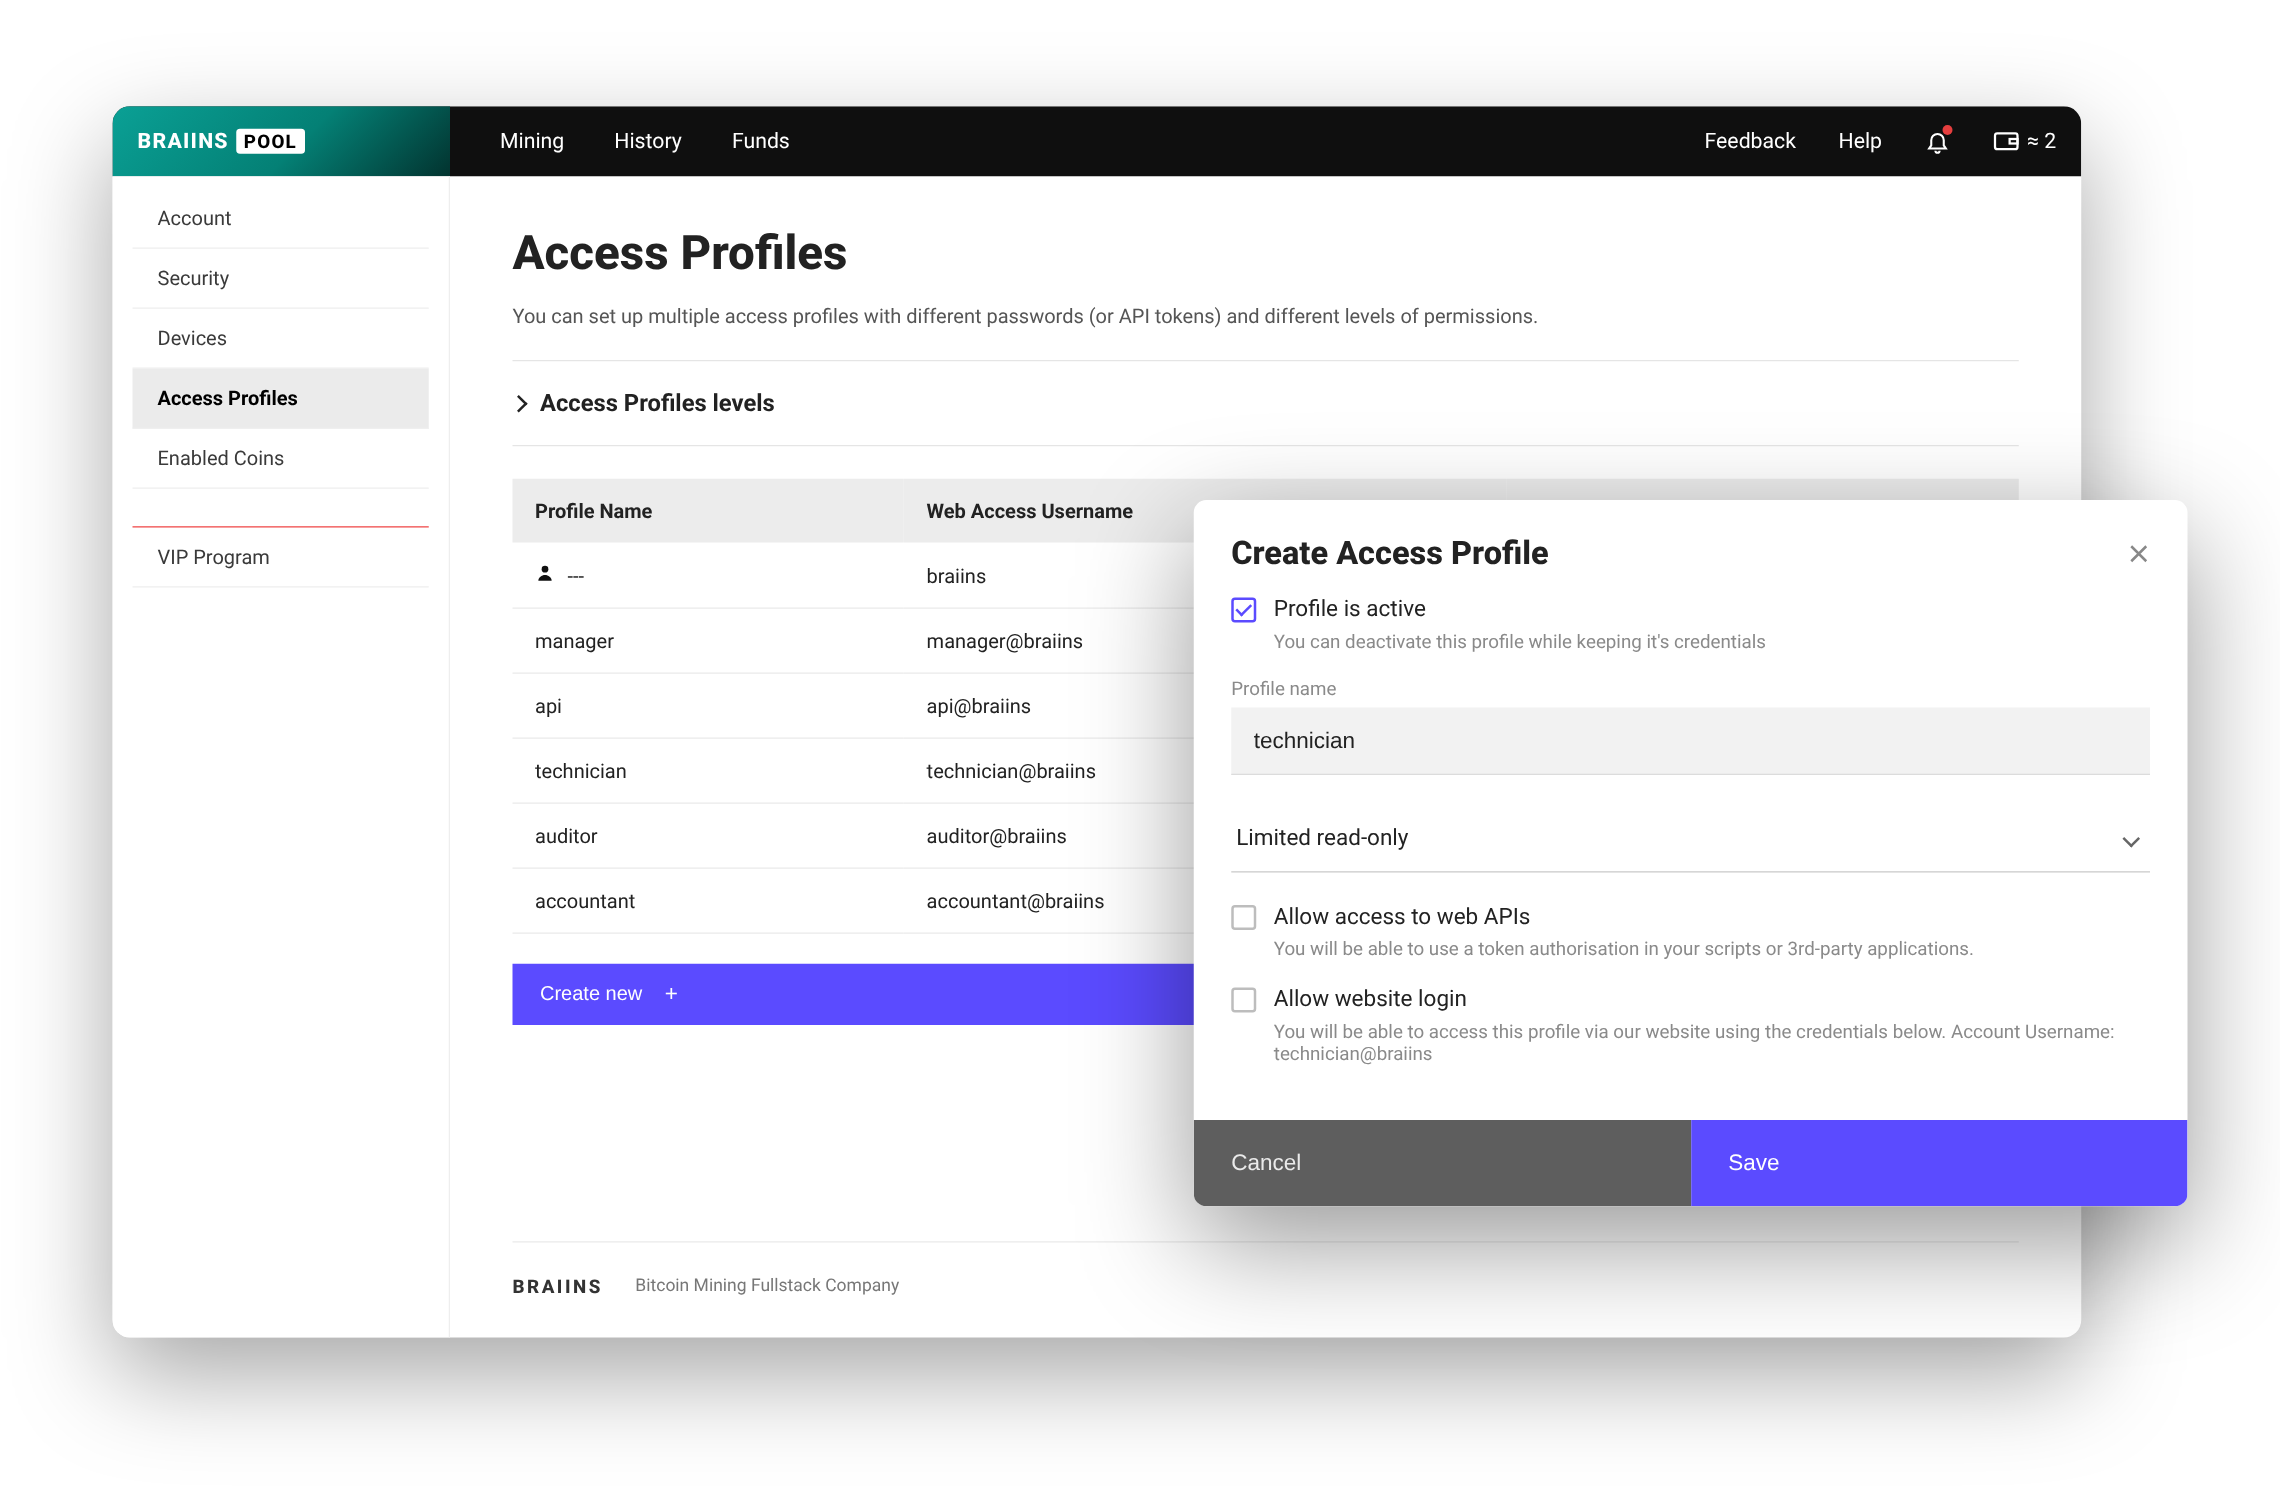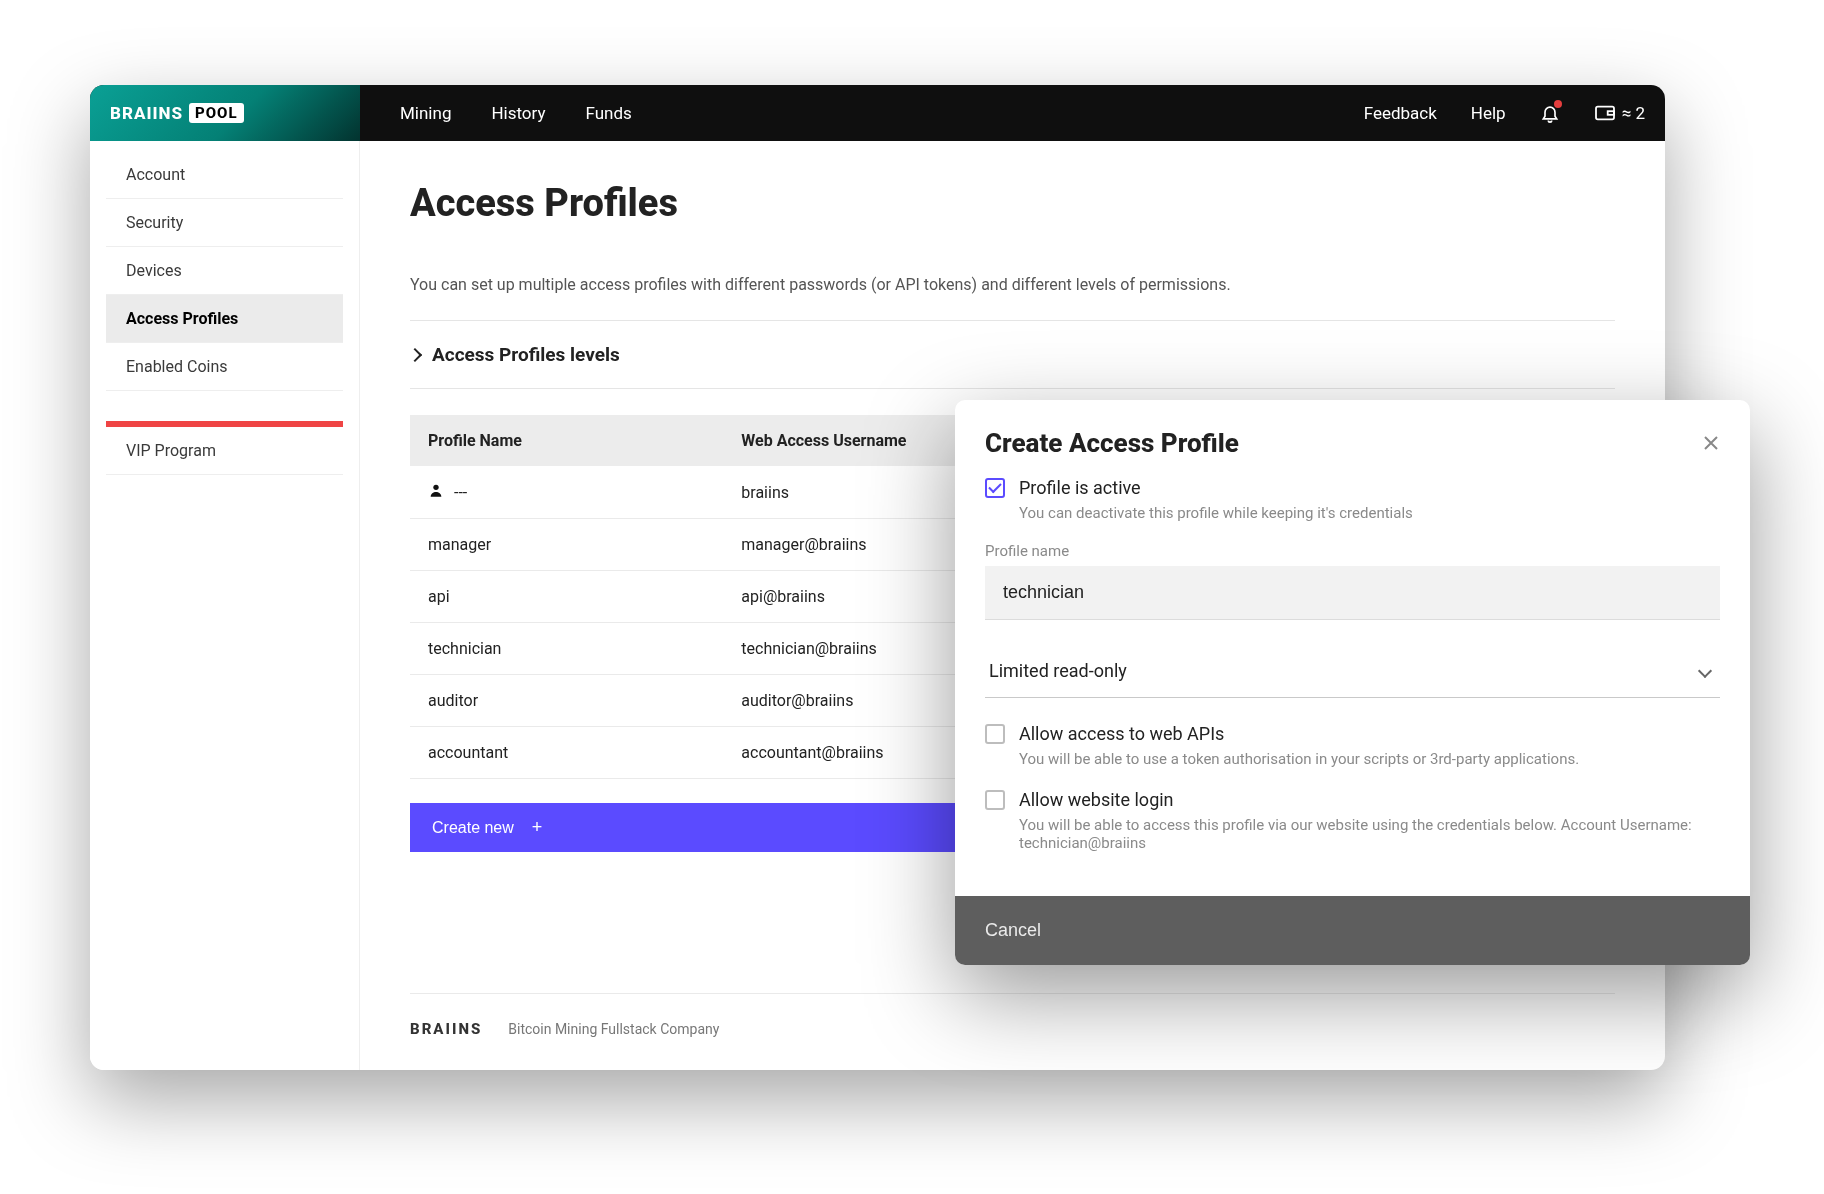--- a/index.html
+++ b/index.html
@@ -60,21 +60,21 @@
   }
   .sidebar-item.active { background:#ebebeb; font-weight:700; color:#000; }
   .sidebar-gap { height:30px; }
 
   .main {
     flex:1; padding: 40px 50px 0 50px;
     display:flex; flex-direction:column;
     overflow:hidden;
   }
   .page-title { font-size: 38px; font-weight:800; color:#222; margin-bottom:18px; }
-  .page-subtitle { font-size:16px; color:#555; margin-bottom:26px;margin-top:32px; }
+  .page-subtitle { font-size:16px; color:#555; margin-bottom:26px; }
   .hr { border:none; border-top:1px solid #e5e5e5; margin-bottom:22px; }
   .collapser { display:flex; align-items:center; gap:12px; font-weight:700; font-size:19px; color:#222; margin-bottom:22px; cursor:pointer;}
   .chev-right { width:10px; height:10px; border-right:2px solid #222; border-bottom:2px solid #222; transform:rotate(-45deg);}
   .hr2 { border:none; border-top:1px solid #e5e5e5; margin-bottom:26px; }
 
   
   .table { width: 100%; border-collapse:collapse; font-size:16px; }
   .table thead th { text-align:left; background:#ececec; padding:16px 18px; font-weight:700; color:#222; }
   .table tbody td { padding:16px 18px; border-bottom:1px solid #eaeaea; color:#222;}
   .col-web { text-align:left; }
@@ -184,21 +184,21 @@
 
     <div class="body-wrap">
 
       <div class="sidebar">
         <div class="sidebar-item">Account</div>
         <div class="sidebar-item">Security</div>
         <div class="sidebar-item">Devices</div>
         <div class="sidebar-item active">Access Profiles</div>
         <div class="sidebar-item">Enabled Coins</div>
         <div class="sidebar-gap"></div>
-        <div class="sidebar-item" style="border-top:6px solid #ef4444">VIP Program</div>
+        <div class="sidebar-item" style="border-top:1px solid #ef4444">VIP Program</div>
       </div>
 
       <div class="main">
         <h1 class="page-title">Access Profiles</h1>
         <p class="page-subtitle">You can set up multiple access profiles with different passwords (or API tokens) and different levels of permissions.</p>
         <hr class="hr">
         <div class="collapser">
           <span class="chev-right"></span>
           <span>Access Profiles levels</span>
         </div>
@@ -295,15 +295,16 @@
       <div class="check-sub">You will be able to use a token authorisation in your scripts or 3rd-party applications.</div>
 
       <div class="check-row">
         <span class="cbox empty"></span>
         <span class="check-label">Allow website login</span>
       </div>
       <div class="check-sub">You will be able to access this profile via our website using the credentials below. Account Username: technician@braiins</div>
     </div>
     <div class="modal-actions">
       <button class="btn-cancel">Cancel</button>
+      <button class="btn-save">Save</button>
     </div>
   </div>
 </div>
 
 </body></html>

